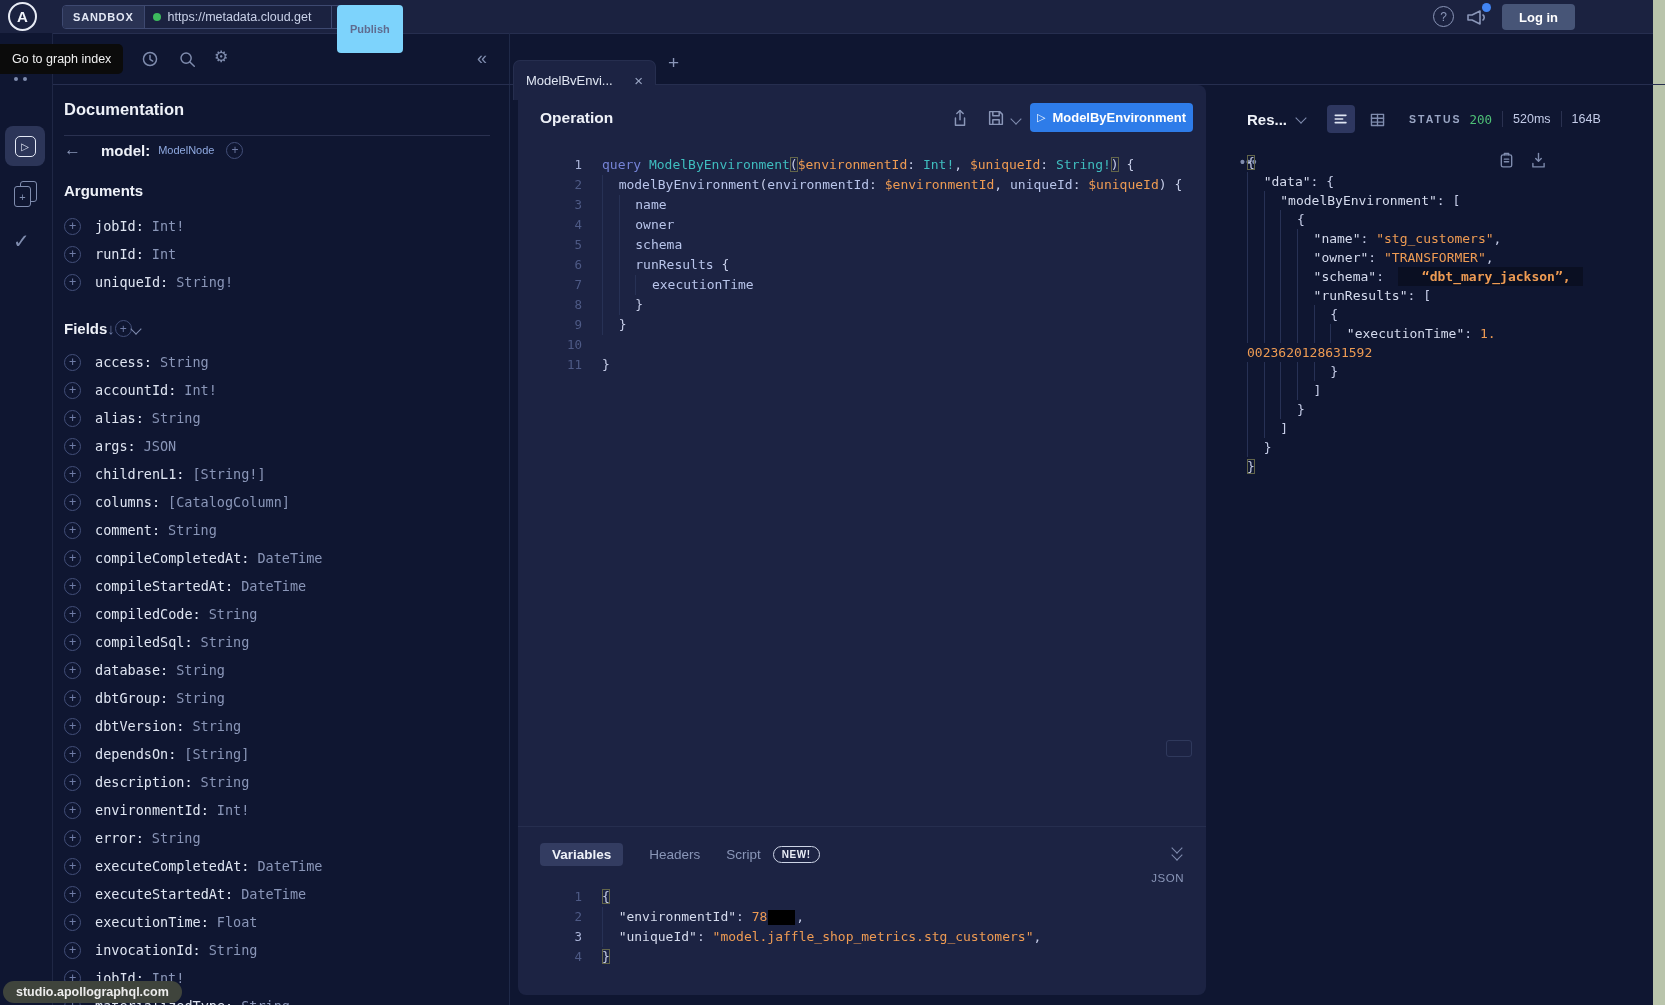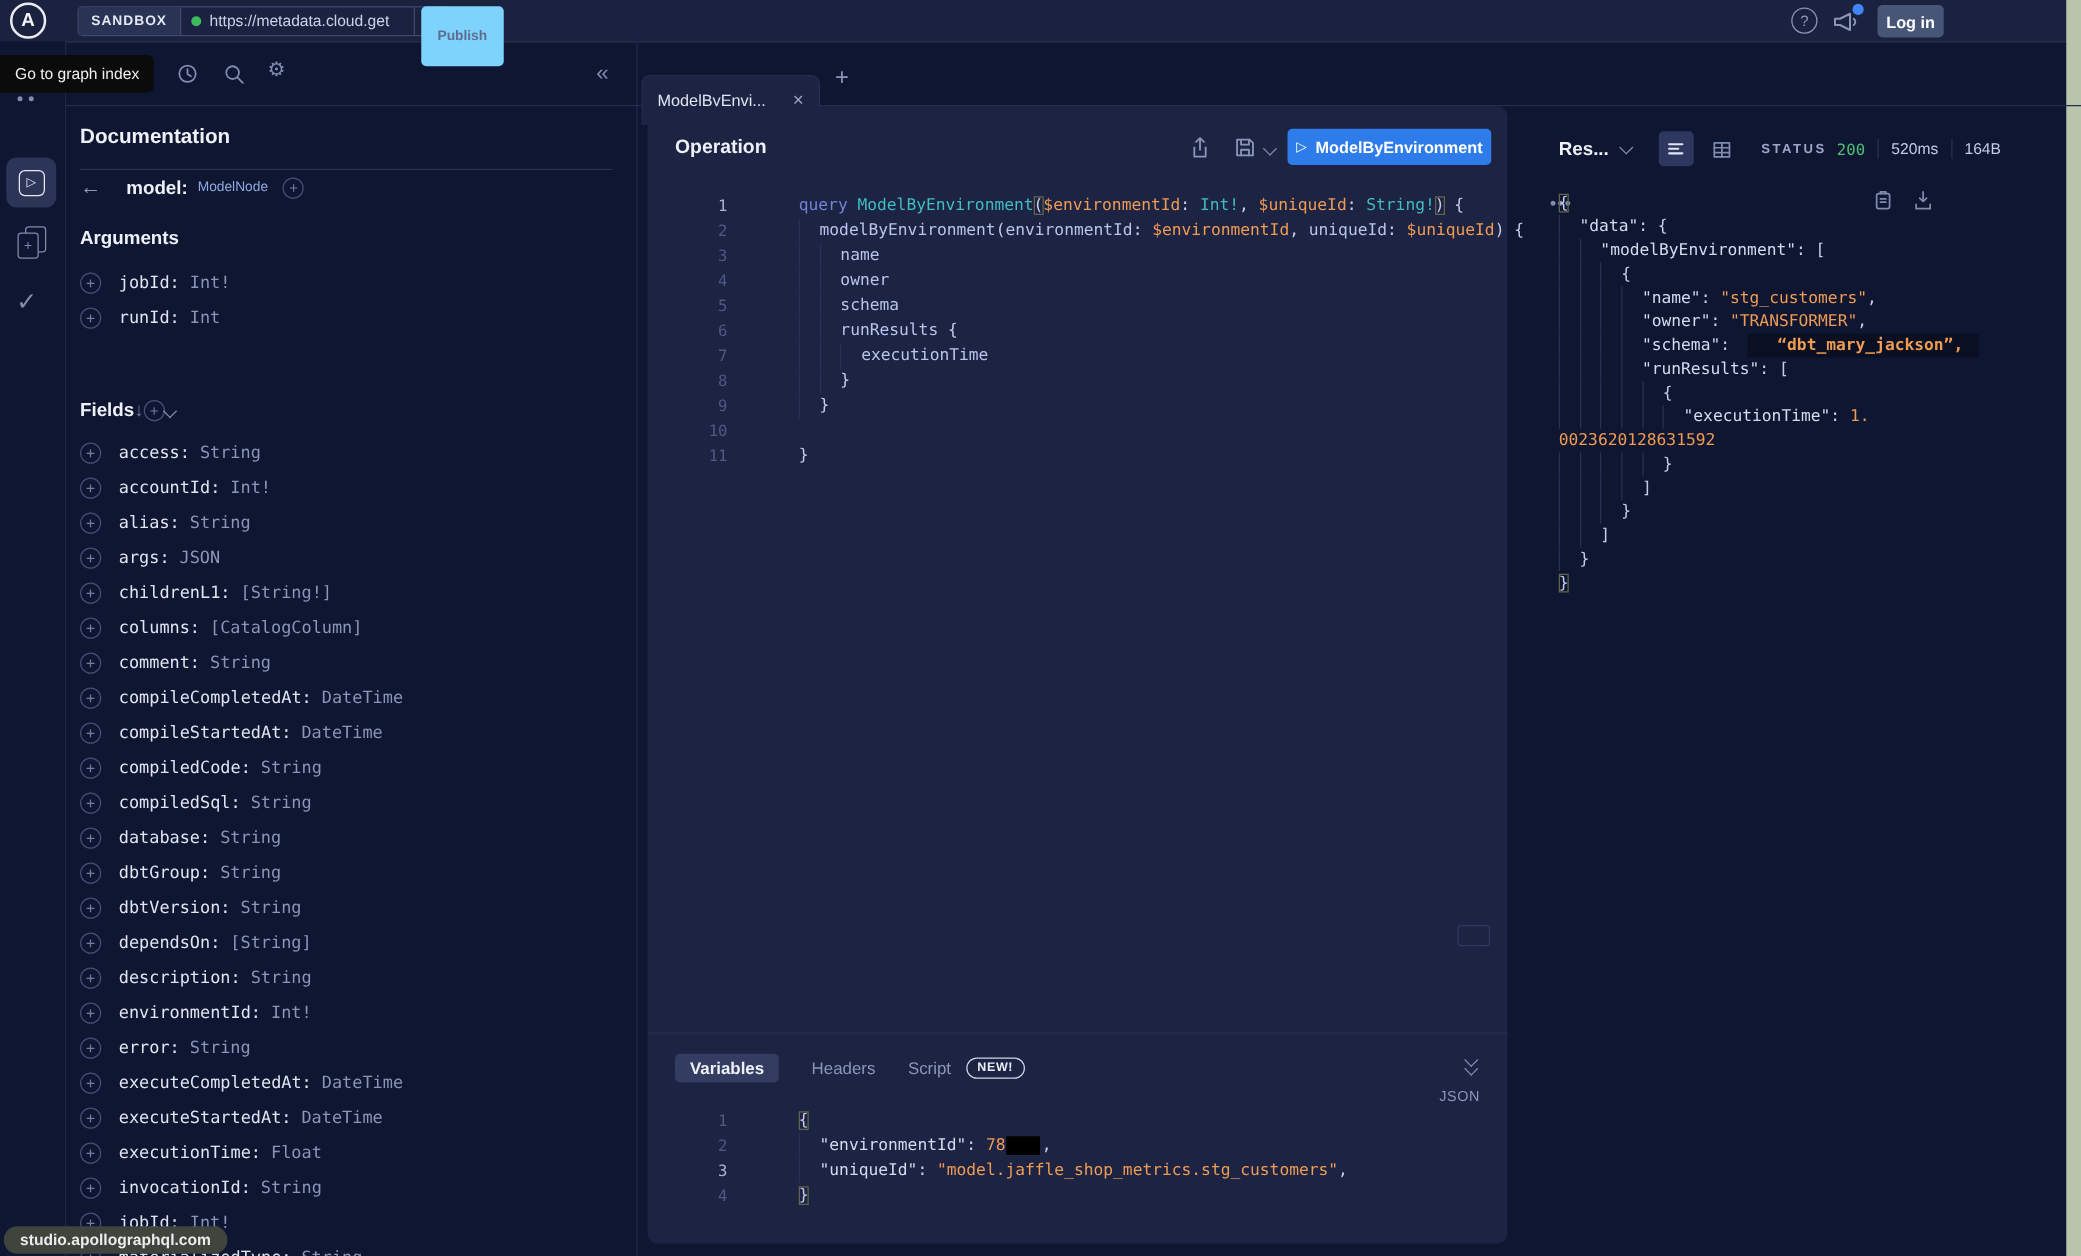--- a/index.html
+++ b/index.html
@@ -24,21 +24,21 @@
            justify-content:center;color:#9aa6c4;font-size:14px;}
   .urlgear::before{content:"⚙";}
   .publish{position:absolute;left:337px;top:5px;height:24px;padding:12px 13px;background:#7dd3fc;
            border-radius:4px;display:flex;align-items:center;font-size:11px;font-weight:bold;color:#5f6c90;}
   .helpicon{position:absolute;left:1433px;top:6px;width:21px;height:21px;border:1.5px solid #8a96b8;
             border-radius:50%;display:flex;align-items:center;justify-content:center;font-size:12px;
             color:#8a96b8;box-sizing:border-box;}
   .helpicon::before{content:"?";}
   .mega{position:absolute;left:1465px;top:6px;width:24px;height:22px;}
   .megadot{position:absolute;right:-2px;top:-3px;width:9px;height:9px;border-radius:50%;background:#4285f4;}
-  .login{position:absolute;left:1502px;top:4px;height:26px;padding:0 7px;background:#475577;
+  .login{position:absolute;left:1502px;top:4px;height:26px;padding:0 17px;background:#475577;
          border-radius:4px;display:flex;align-items:center;font-size:13px;font-weight:bold;color:#fff;}
 
   
   .hline{position:absolute;left:53px;top:84px;width:1612px;height:1px;background:#262e4f;z-index:1;}
   .vline{position:absolute;left:509px;top:33px;width:1px;height:972px;background:#1f2948;}
   .subicon{position:absolute;top:49px;width:20px;height:20px;color:#7f8cae;}
   .subicon svg{display:block;}
   .gearglyph{font-size:16px;line-height:20px;color:#7f8cae;}
   .gearglyph::before{content:"⚙";}
   .collapse{position:absolute;left:477px;top:48px;font-size:18px;color:#7f8cae;}
@@ -114,21 +114,21 @@
           font-size:13px;font-weight:bold;color:#fff;}
   .runplay{font-size:11px;font-weight:normal;}
   .runplay::before{content:"▷";}
 
   
   .editor{position:absolute;left:0;font-family:"DejaVu Sans Mono",monospace;font-size:13px;}
   .cl{height:20px;line-height:20px;white-space:pre;display:flex;}
   .ln{display:inline-block;width:64px;padding-right:0;text-align:right;color:#4e5a86;
       font-size:12.5px;flex:0 0 auto;}
   .ln.act{color:#aab4d8;}
-  .lb{margin-left:57px;white-space:pre;}
+  .lb{margin-left:20px;white-space:pre;}
   .ig{display:inline-block;width:2ch;height:20px;border-left:1px solid #273155;vertical-align:top;}
   .tk-kw{color:#7583d6;}
   .tk-op{color:#3fbdbf;}
   .tk-typ{color:#3fbdbf;}
   .tk-var{color:#ee9b53;}
   .tk-fld{color:#b8c4ea;}
   .tk-pun{color:#c6cde8;}
   .tk-key{color:#d5dbee;}
   .tk-str{color:#ee9b53;}
   .tk-num{color:#ee9b53;}
@@ -251,20 +251,25 @@
   <div class="doclist" style="top:212px" id="args-list">
       <div class="docrow">
         <span class="pluscircle"></span>
         <span class="fname">jobId:</span>
         <span class="ftype">Int!</span>
       </div>
       <div class="docrow">
         <span class="pluscircle"></span>
         <span class="fname">runId:</span>
         <span class="ftype">Int</span>
+      </div>
+      <div class="docrow">
+        <span class="pluscircle"></span>
+        <span class="fname">uniqueId:</span>
+        <span class="ftype">String!</span>
       </div>
     </div>
   <div class="fieldshead">
     <span class="sect-title" style="position:static">Fields</span>
     <span class="sorticon"></span>
     <span class="pluscircle"></span>
     <span class="chev"></span>
   </div>
   <div class="doclist" style="top:348px" id="fields-list">
       <div class="docrow">

